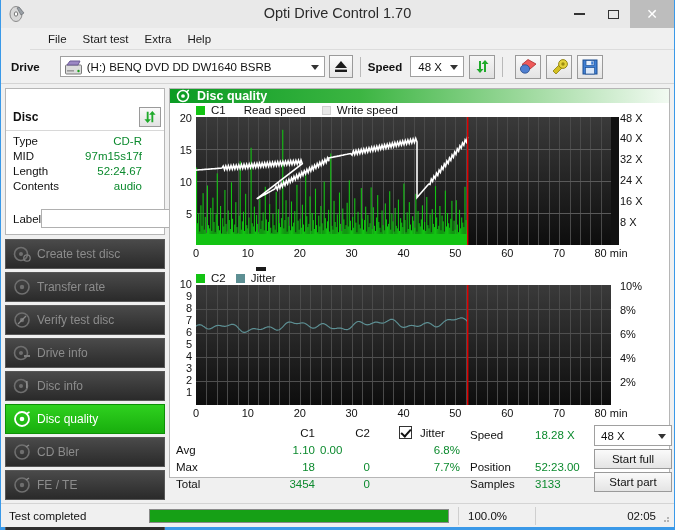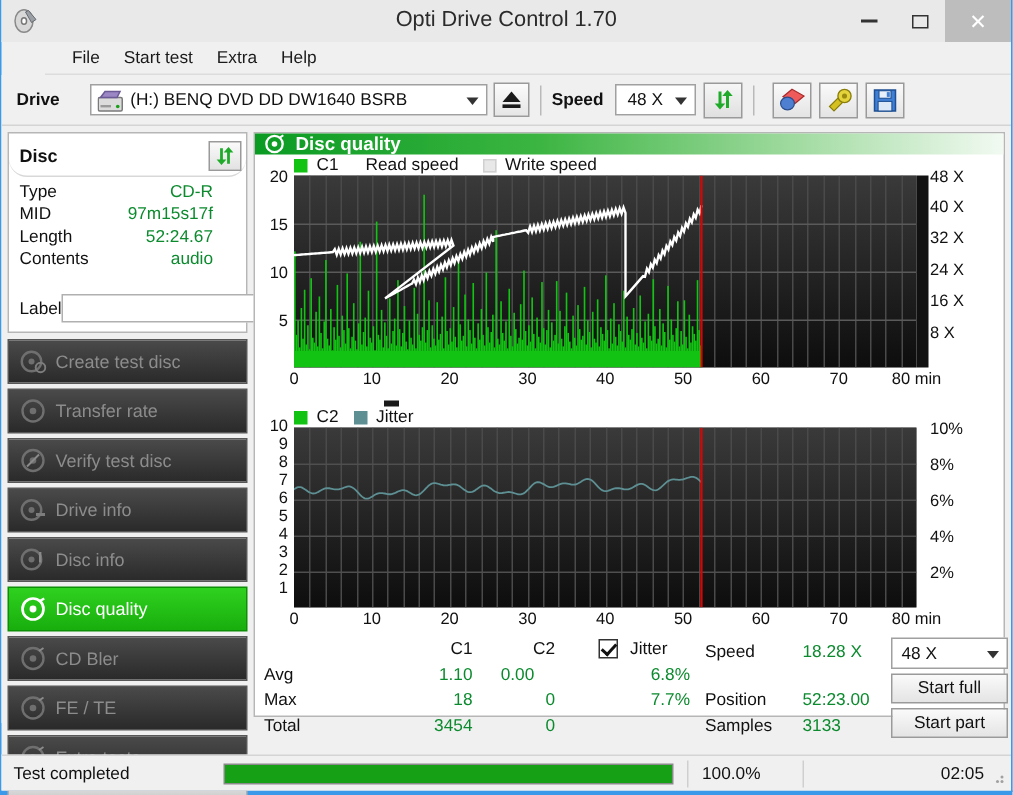--- a/index.html
+++ b/index.html
@@ -76,21 +76,21 @@
   .tb-btn.flat { background:linear-gradient(#f6f6f6,#e0e0e0); }
 
   
   .content { position:relative; height:398px; background:#f0f0f0; padding:4px; display:flex; }
 
   
   .left { width:160px; display:flex; flex-direction:column; }
   .disc-box { background:#fff; border:1px solid #b6b6b6; }
   .disc-head {
     display:flex; align-items:center; justify-content:space-between;
-    padding:5px 3px 3px 7px; border-bottom:1px solid #d8d8d8;border-radius:12px;
+    padding:18px 3px 3px 7px; border-bottom:1px solid #d8d8d8;
   }
   .disc-head-t { font-weight:bold; font-size:12px; color:#111; }
   .refresh-btn {
     width:22px;height:20px;background:linear-gradient(#fafafa,#e2e2e2);
     border:1px solid #9a9a9a;display:flex;align-items:center;justify-content:center;
   }
   .disc-rows { padding:3px 22px 5px 7px; }
   .drow { display:flex; justify-content:space-between; line-height:15px; font-size:11.5px; }
   .drow .k { color:#111; }
   .drow .v { color:#0c8a2e; }
@@ -849,21 +849,21 @@
         </div>
 
         <div class="stats">
           <div class="cell" style="left:95px;top:2px;width:50px;text-align:right">C1</div>
           <div class="cell" style="left:150px;top:2px;width:50px;text-align:right">C2</div>
           <div class="cell" style="left:229px;top:1px"><i class="chk"></i></div>
           <div class="cell" style="left:250px;top:2px">Jitter</div>
 
           <div class="cell" style="left:6px;top:19px">Avg</div>
           <div class="cell green" style="left:95px;top:19px;width:50px;text-align:right">1.10</div>
-          <div class="cell green" style="left:150px;top:19px;width:50px;text-align:center">0.00</div>
+          <div class="cell green" style="left:150px;top:19px;width:50px;text-align:left">0.00</div>
           <div class="cell green" style="left:240px;top:19px;width:50px;text-align:right">6.8%</div>
 
           <div class="cell" style="left:6px;top:36px">Max</div>
           <div class="cell green" style="left:95px;top:36px;width:50px;text-align:right">18</div>
           <div class="cell green" style="left:150px;top:36px;width:50px;text-align:right">0</div>
           <div class="cell green" style="left:240px;top:36px;width:50px;text-align:right">7.7%</div>
 
           <div class="cell" style="left:6px;top:53px">Total</div>
           <div class="cell green" style="left:95px;top:53px;width:50px;text-align:right">3454</div>
           <div class="cell green" style="left:150px;top:53px;width:50px;text-align:right">0</div>

